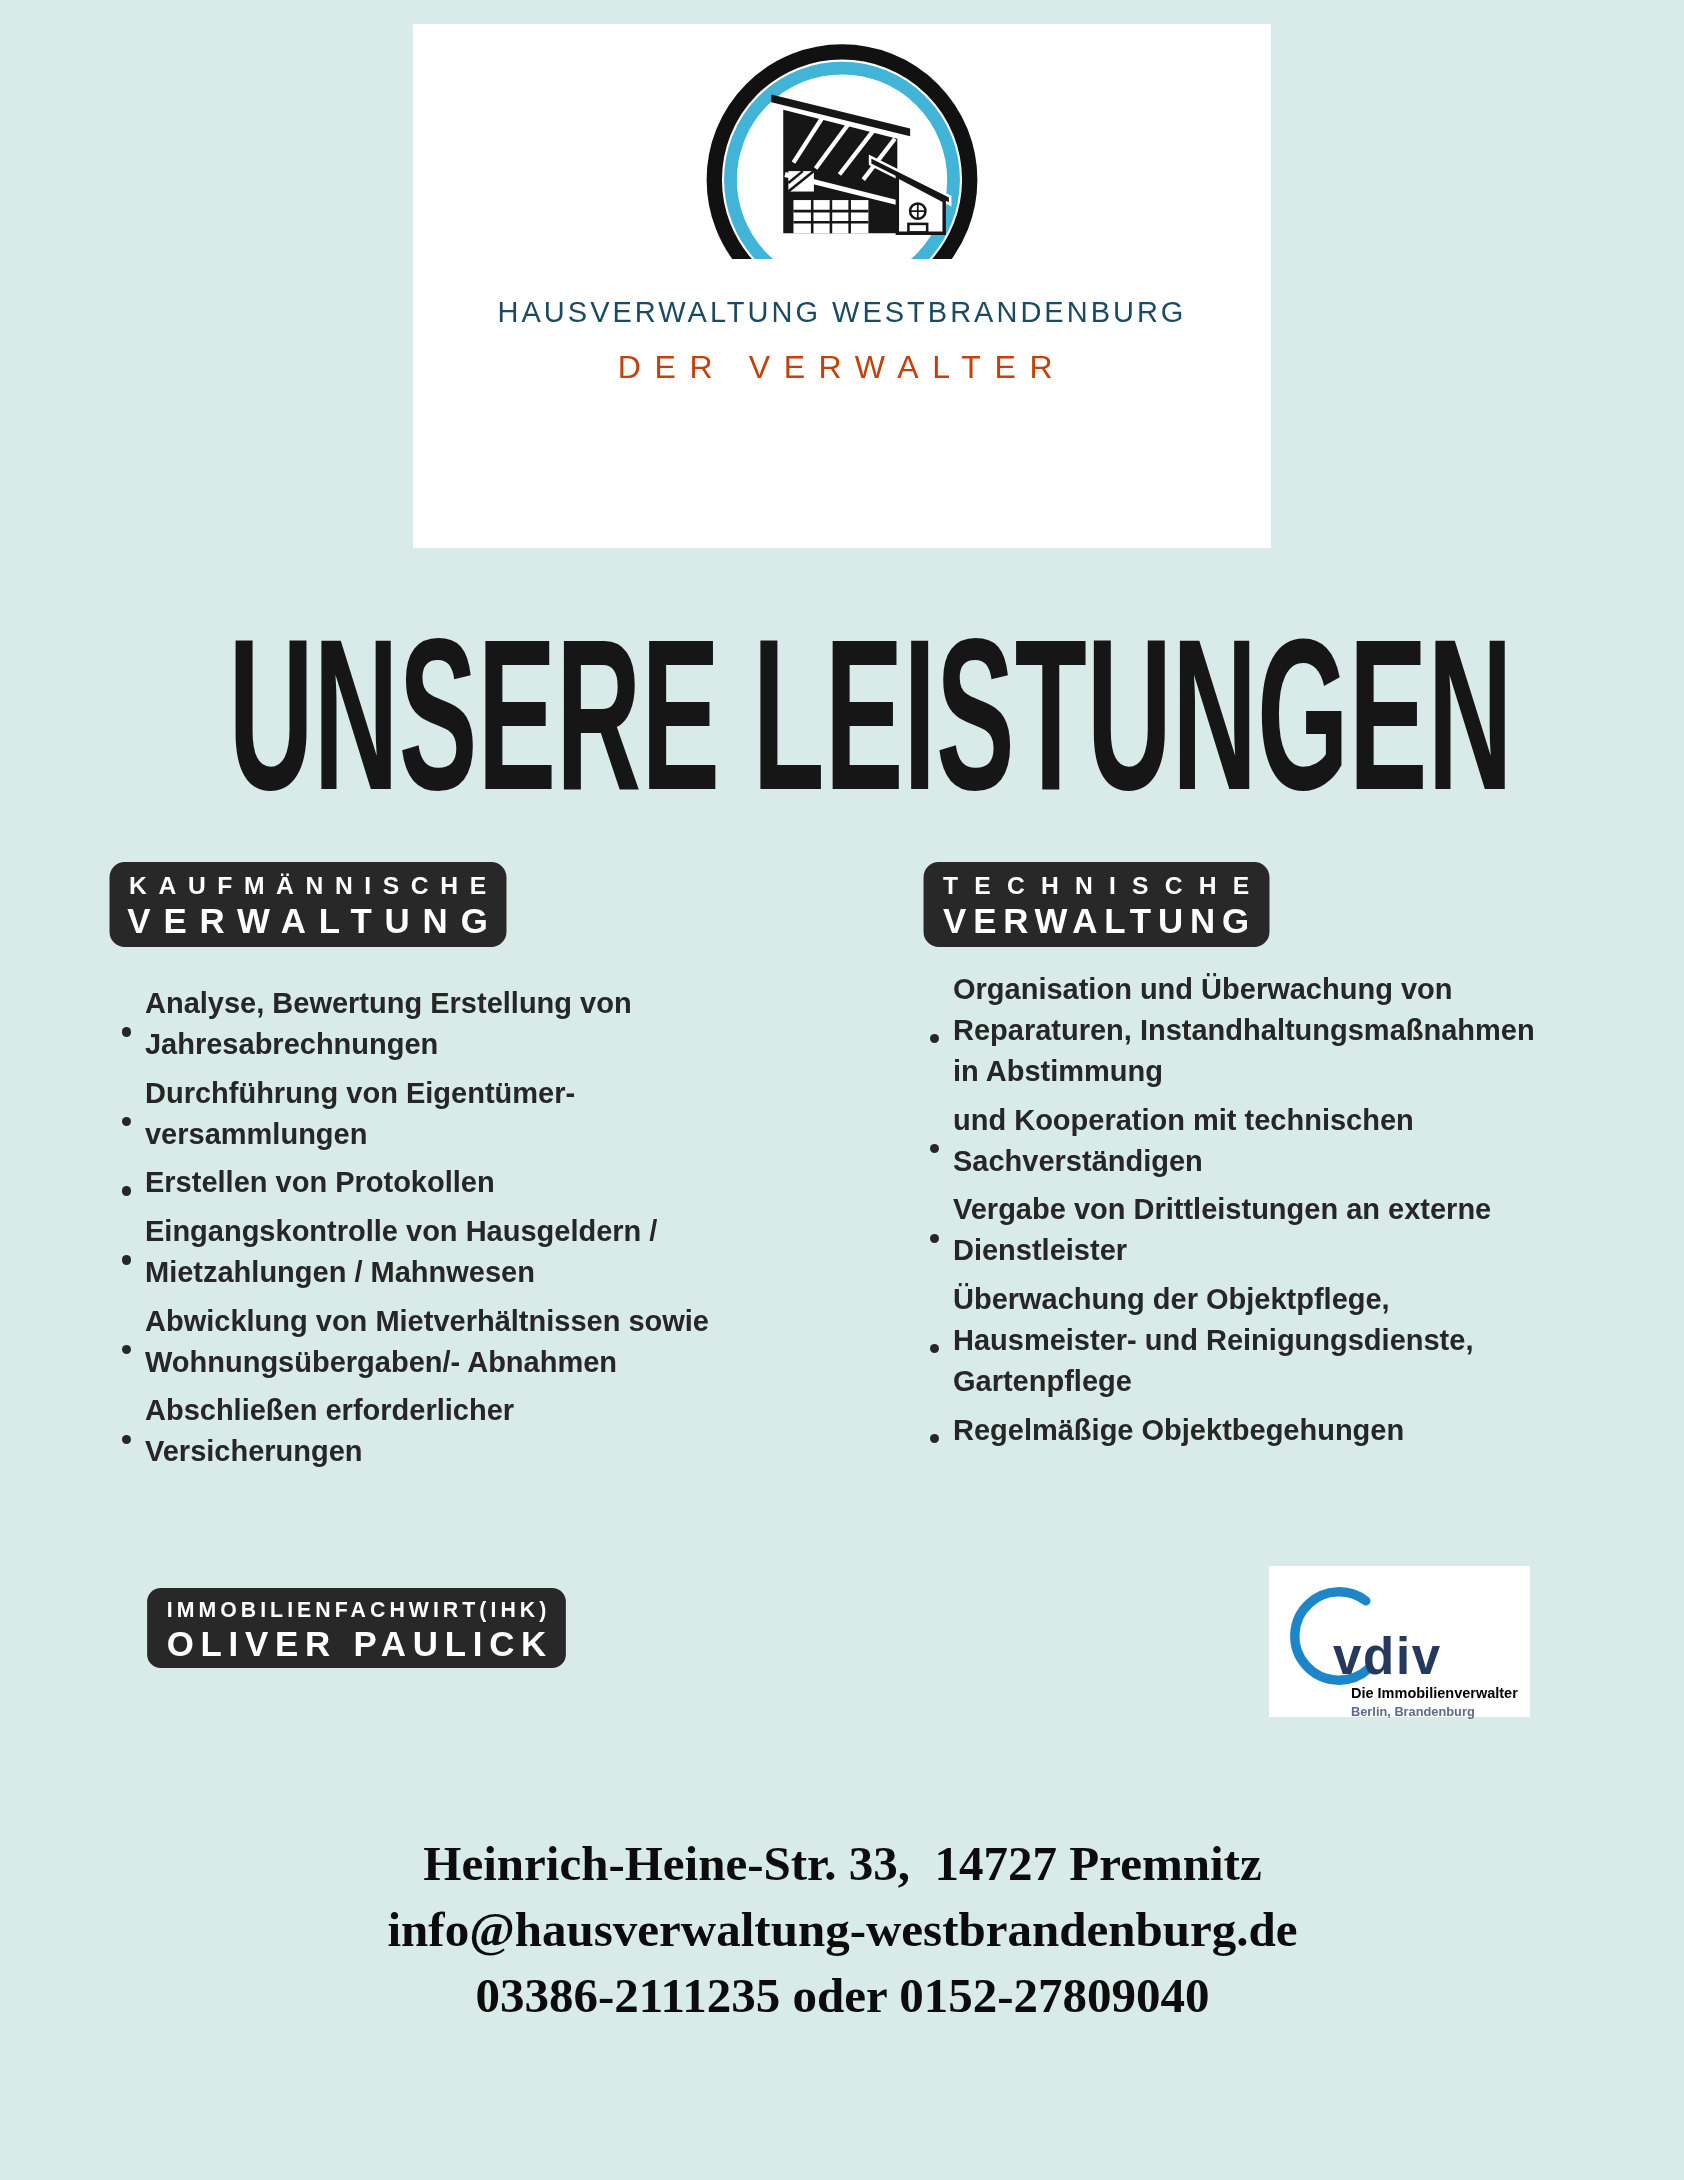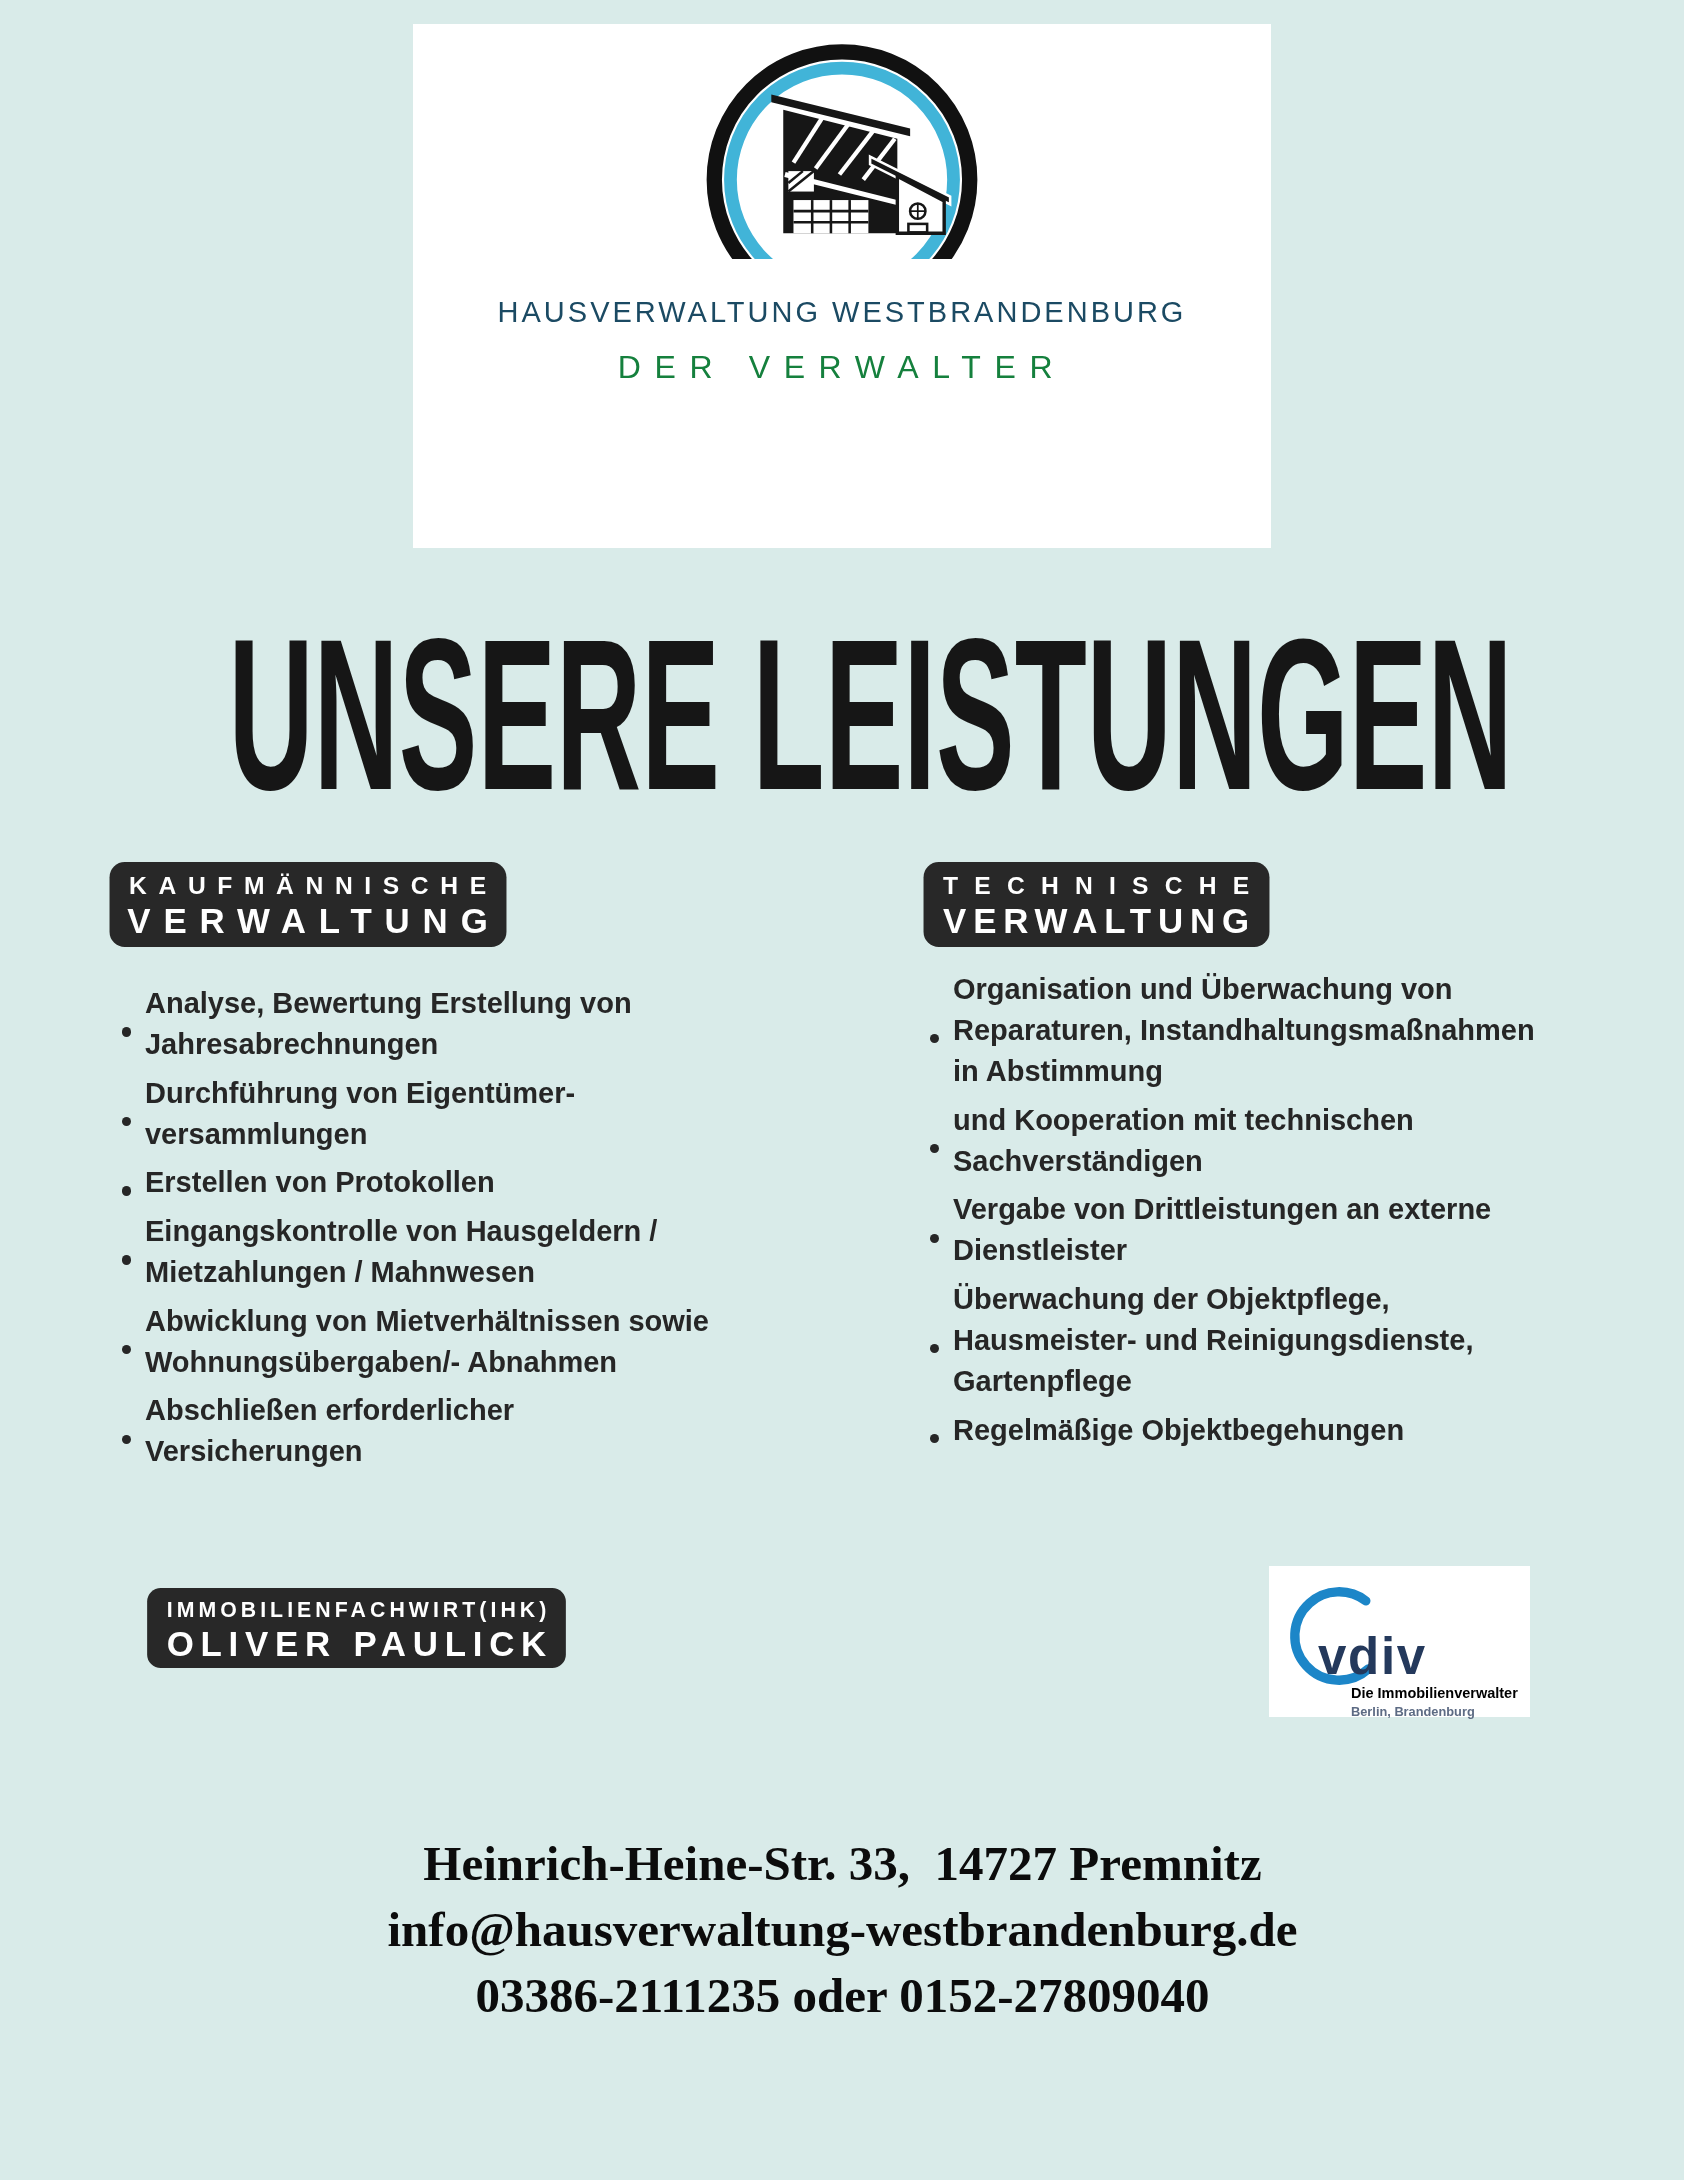--- a/index.html
+++ b/index.html
@@ -19,21 +19,21 @@
   .brand{
     position:absolute;left:0;right:0;top:272px;
     text-align:center;
     font-size:29px;font-weight:normal;letter-spacing:3px;
     color:#1b4a63;white-space:nowrap;
   }
   .tagline{
     position:absolute;left:0;right:0;top:325px;
     text-align:center;
     font-size:32px;font-weight:300;letter-spacing:13.6px;
-    color:#15803d;white-space:nowrap;
+    color:#c2410c;white-space:nowrap;
   }
   
   .title-svg{position:absolute;left:225px;top:634px;}
   .title-svg text{
     font-family:"Liberation Sans",sans-serif;
     font-weight:bold;fill:#161616;
   }
   
   .badge-svg text{
     font-family:"Liberation Sans",sans-serif;
@@ -68,21 +68,21 @@
     font-size:73px;line-height:1;color:#1e5a4c;letter-spacing:1.7px;
   }
   .igz-org{position:absolute;left:152px;top:67px;}
   .igz-org div{font-size:16px;line-height:17px;font-weight:bold;color:#8a8a8a;}
   .vdiv-card{
     position:absolute;left:1269px;top:1566px;width:261px;height:151px;
     background:#ffffff;
   }
   .vdiv-arc{position:absolute;left:19px;top:19px;}
   .vdiv-wordmark{
-    position:absolute;left:49px;top:65px;
+    position:absolute;left:64px;top:65px;
     font-size:51px;line-height:1;font-weight:bold;color:#24395c;letter-spacing:1.7px;
   }
   .vdiv-subtitle{position:absolute;left:82px;top:119px;font-size:14.5px;font-weight:bold;color:#000000;}
   .vdiv-region{position:absolute;left:82px;top:138px;font-size:12.8px;font-weight:bold;color:#5d6b84;}
   
   .footer{
     position:absolute;left:0;right:0;top:1831px;
     text-align:center;
     font-family:"Liberation Serif",serif;font-weight:bold;
     font-size:49px;line-height:66px;color:#0c0c0c;

